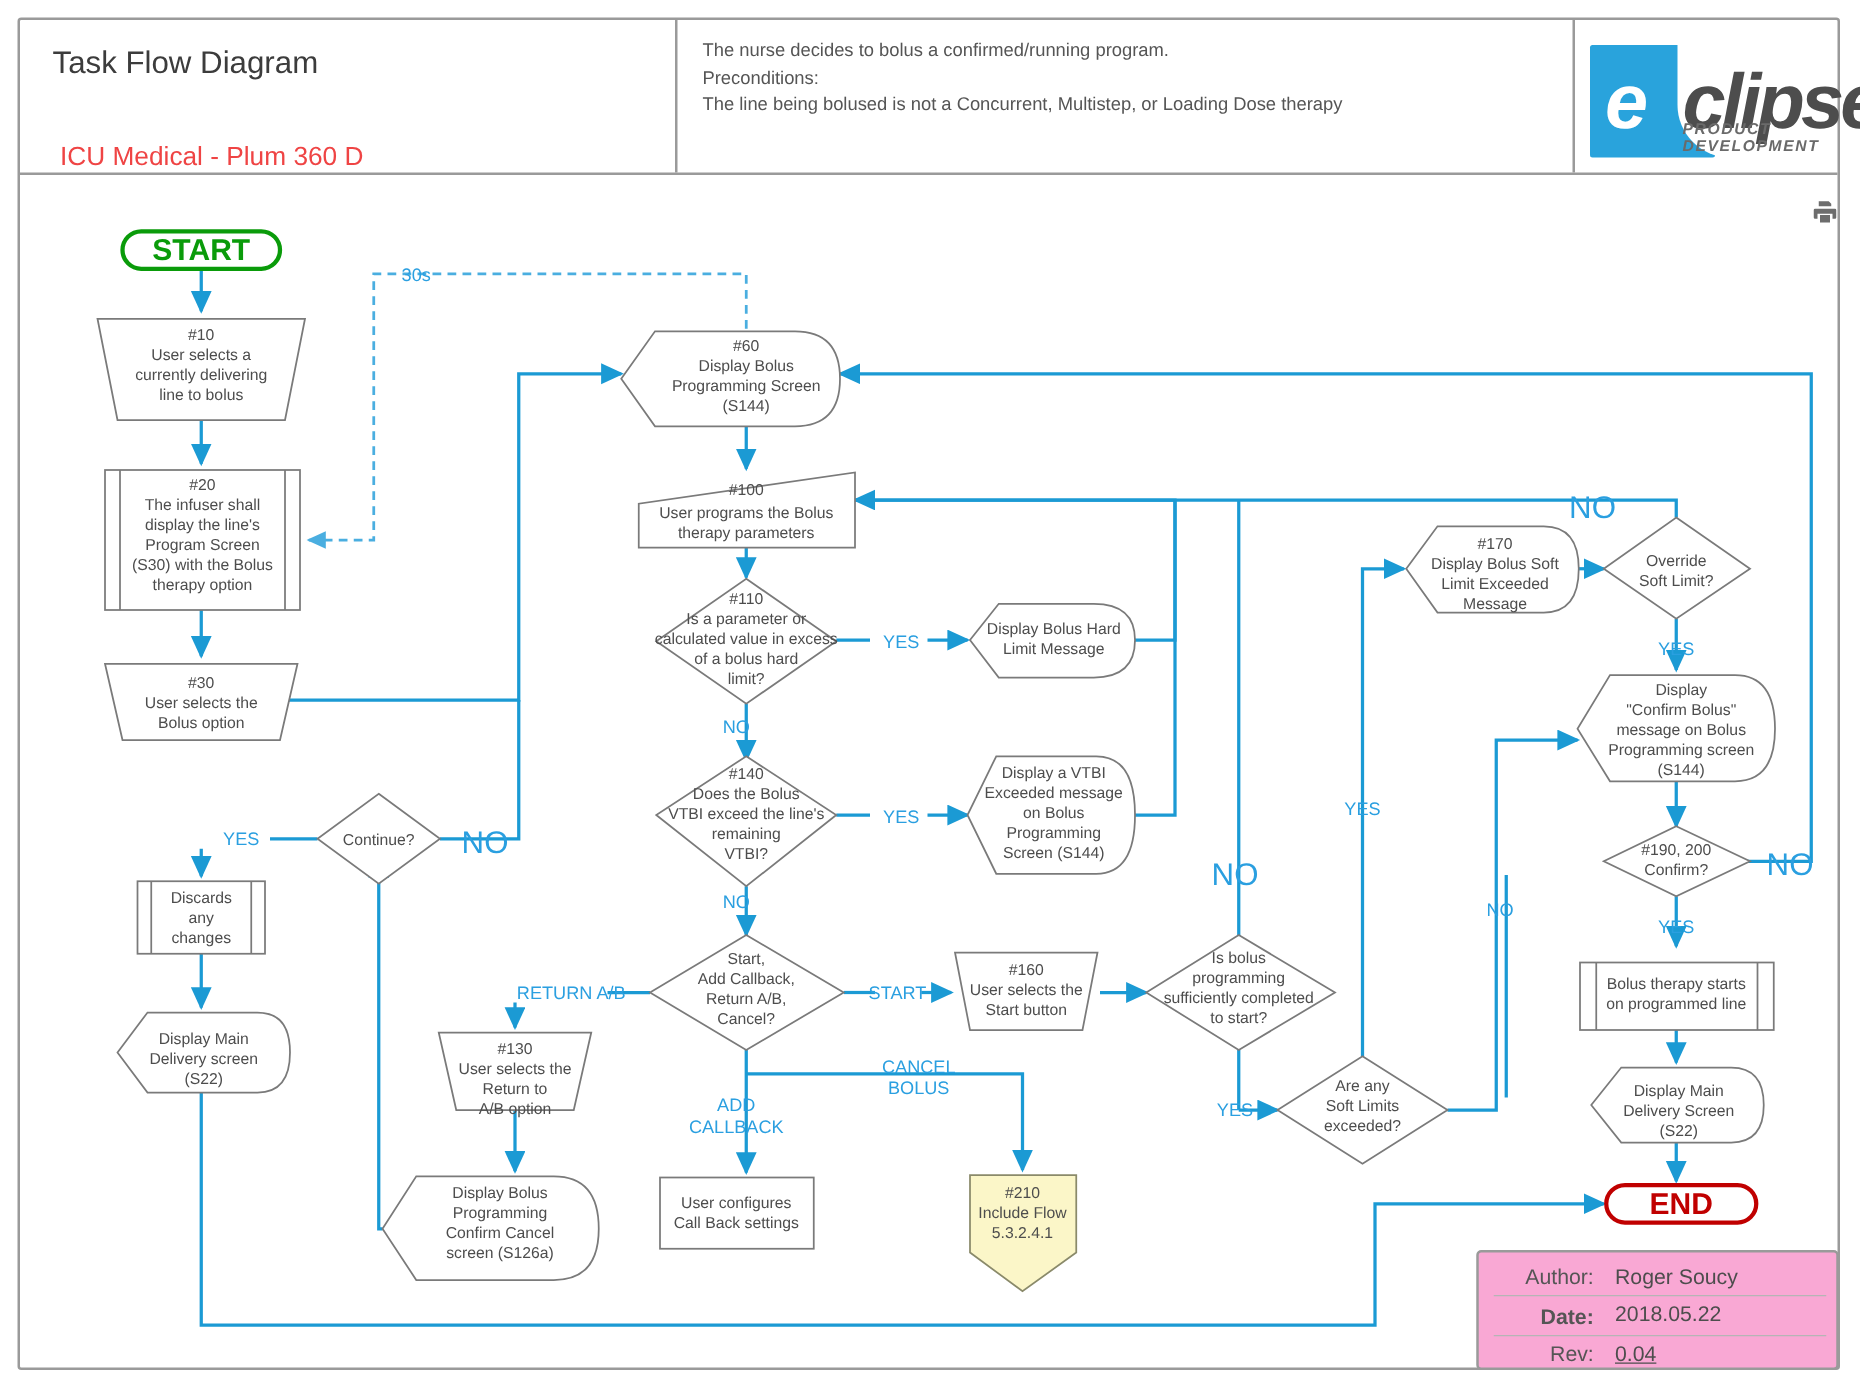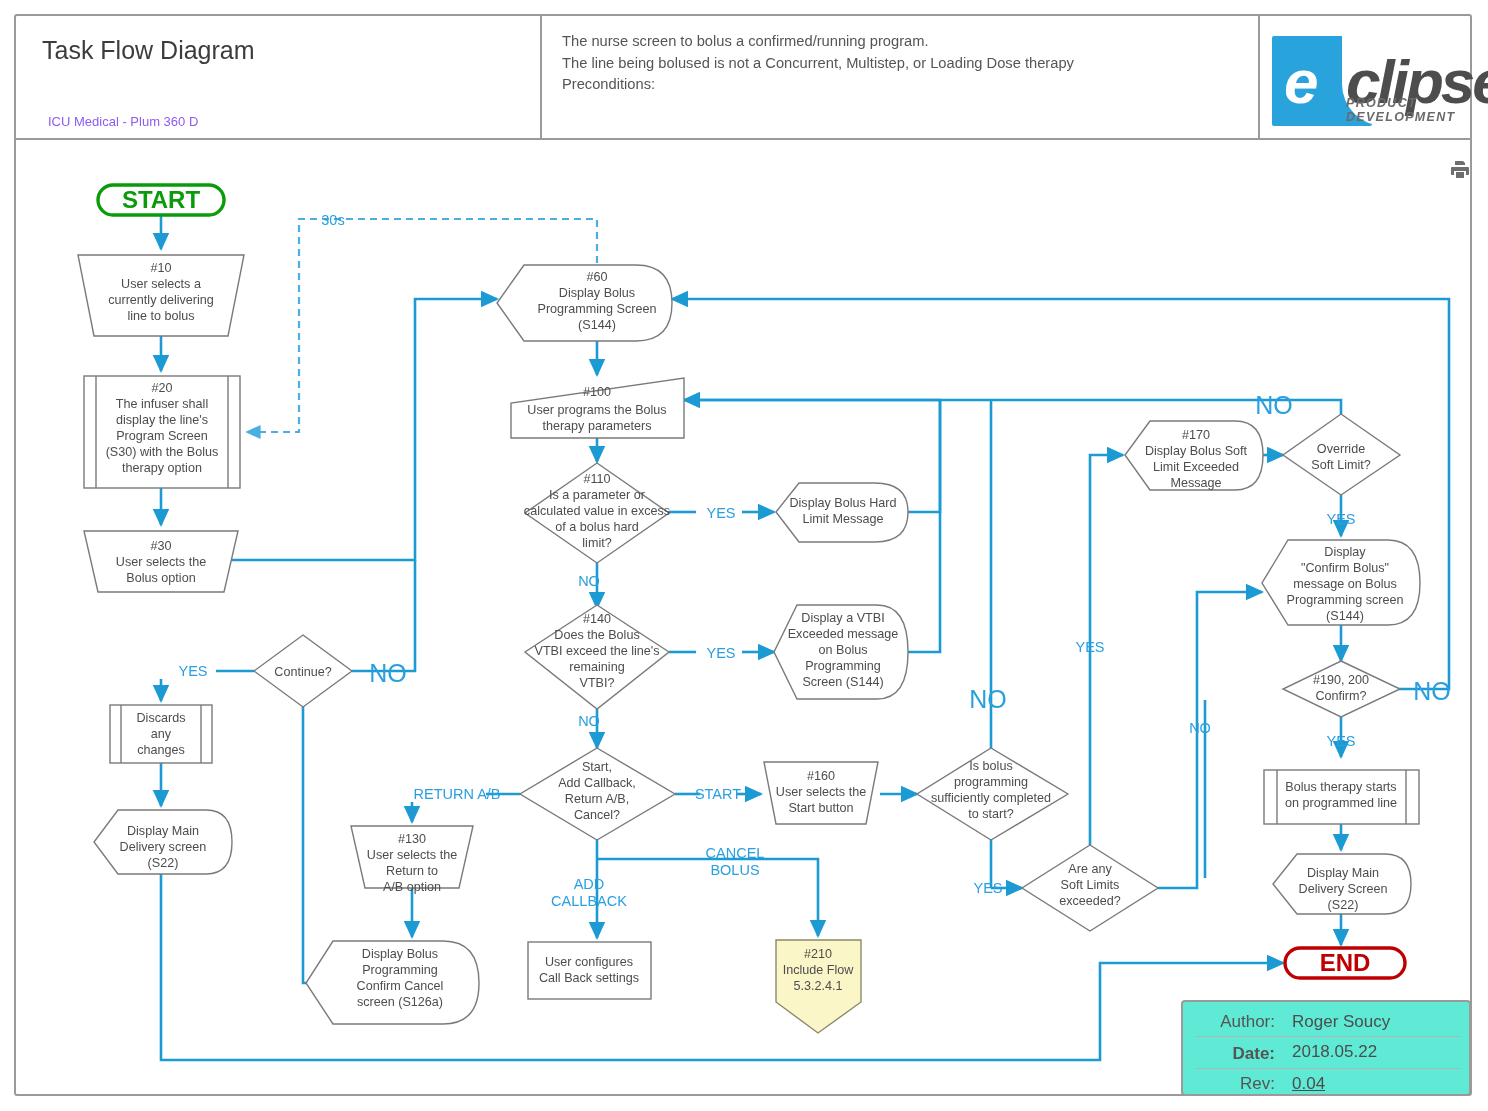--- a/index.html
+++ b/index.html
@@ -5,33 +5,33 @@
   html,body{margin:0;padding:0;background:#ffffff;}
   body{font-family:"Liberation Sans", sans-serif;}
   #page{position:relative;width:1488px;height:1111px;background:#fff;overflow:hidden;}
   .frame{position:absolute;left:14px;top:14px;width:1458px;height:1082px;border:2px solid #9a9a9a;border-radius:3px;background:#fff;box-sizing:border-box;}
   .hdr-sep{position:absolute;left:16px;top:138px;width:1454px;height:2px;background:#9a9a9a;}
   .hdr-vsep1{position:absolute;left:540px;top:16px;width:2px;height:122px;background:#9a9a9a;}
   .hdr-vsep2{position:absolute;left:1258px;top:16px;width:2px;height:122px;background:#9a9a9a;}
 
   .t-title{position:absolute;left:42px;top:36px;font-size:25px;color:#3c3c3c;}
   .t-sub{position:absolute;left:48px;top:79px;font-size:22px;color:#2a9fe0;}
-  .t-sub2{position:absolute;left:48px;top:114px;font-size:13px;color:#8b5cf6;}
+  .t-sub2{position:absolute;left:48px;top:114px;font-size:21px;color:#ef4444;}
   .precond{position:absolute;left:562px;top:31px;width:690px;font-size:14.7px;line-height:21.5px;color:#555;}
 
   .logo{position:absolute;left:1268px;top:30px;width:200px;height:100px;}
   .logo .bluebg{position:absolute;left:4px;top:6px;width:100px;height:90px;background:#29a3dc;border-radius:2px;}
   .logo .curve{position:absolute;left:74px;top:6px;width:42px;height:90px;background:#fff;border-radius:0 0 0 42px;}
   .logo .etext{position:absolute;left:16px;top:16px;font-size:62px;font-style:italic;font-weight:bold;color:#fff;font-family:"Liberation Sans",sans-serif;letter-spacing:-2px;}
   .logo .ctext{position:absolute;left:78px;top:16px;font-size:62px;font-style:italic;font-weight:bold;color:#4d4d4d;font-family:"Liberation Sans",sans-serif;letter-spacing:-3px;}
   .logo .pd{position:absolute;left:78px;top:66px;font-size:12.5px;font-style:italic;font-weight:bold;color:#6a6a6a;letter-spacing:1.3px;}
 
   .printer{position:absolute;left:1448px;top:158px;}
 
-  .footer{position:absolute;left:1181px;top:1000px;width:290px;height:96px;border:2px solid #9a9a9a;border-radius:4px;background:#5eead4;box-sizing:border-box;}
+  .footer{position:absolute;left:1181px;top:1000px;width:290px;height:96px;border:2px solid #9a9a9a;border-radius:4px;background:#f9a8d4;box-sizing:border-box;}
   .footer .lbl{position:absolute;font-size:17px;color:#555;text-align:right;width:92px;}
   .footer .val{position:absolute;left:109px;font-size:17px;color:#4d4d4d;}
   .footer .hr{position:absolute;left:12px;width:266px;height:1px;background:#b5b5b5;}
 
   svg.canvas{position:absolute;left:0;top:0;width:1488px;height:1111px;}
   .nshape{fill:#ffffff;stroke:#7a7a7a;stroke-width:1.4;}
   .nshape-y{fill:#fbf6c8;stroke:#8a8a6a;stroke-width:1.4;}
   .ntext{font-family:"Liberation Sans",sans-serif;font-size:12.6px;fill:#4d4d4d;text-anchor:middle;}
   .conn{stroke:#1b9ad4;stroke-width:2.6;fill:none;}
   .conn-d{stroke:#4aaee0;stroke-width:2.2;fill:none;stroke-dasharray:7 5;}
@@ -48,23 +48,23 @@
 <div id="page">
   <div class="frame"></div>
   <div class="hdr-sep"></div>
   <div class="hdr-vsep1"></div>
   <div class="hdr-vsep2"></div>
 
   <div class="t-title">Task Flow Diagram</div>
   <div class="t-sub2">ICU Medical - Plum 360 D</div>
 
   <div class="precond">
-    <div>The nurse screen to bolus a confirmed/running program.</div>
+    <div>The nurse decides to bolus a confirmed/running program.</div>
+    <div>Preconditions:</div>
     <div>The line being bolused is not a Concurrent, Multistep, or Loading Dose therapy</div>
-    <div>Preconditions:</div>
   </div>
 
   <div class="logo">
     <div class="bluebg"></div>
     <div class="curve"></div>
     <div class="etext">e</div>
     <div class="ctext">clipse</div>
     <div class="pd">PRODUCT DEVELOPMENT</div>
   </div>
 

